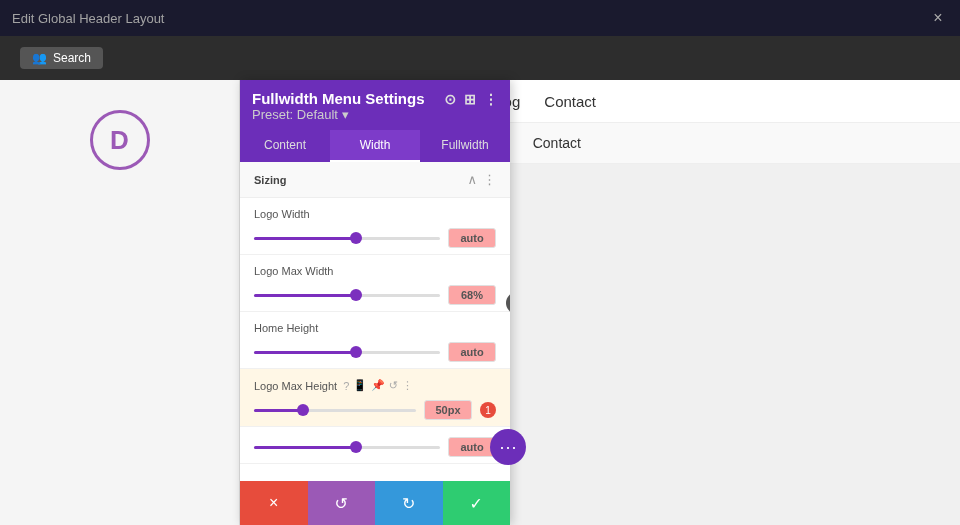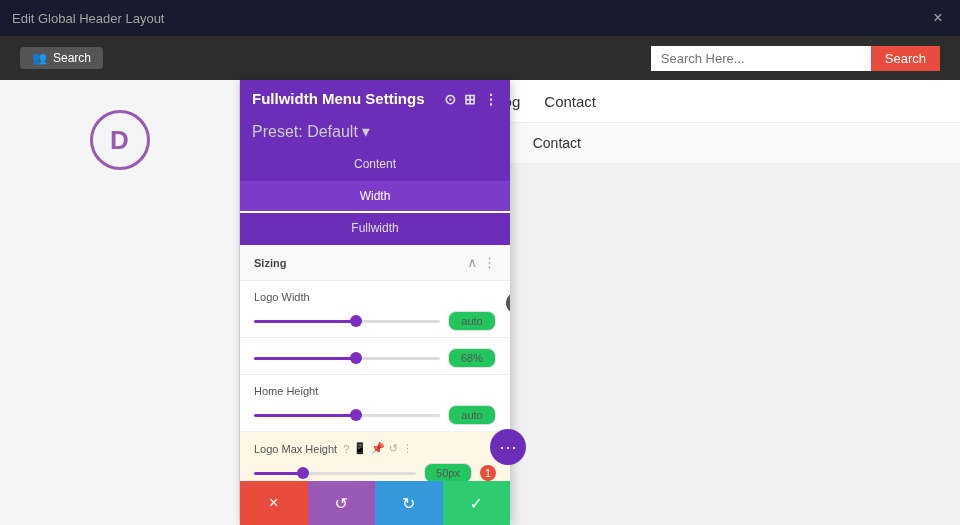--- a/index.html
+++ b/index.html
@@ -137,36 +137,35 @@
       overflow: hidden;
     }
     .panel-header {
       background: #6c2eb9;
       padding: 10px 12px 8px;
       color: #fff;
     }
     .panel-title {
       font-size: 15px;
       font-weight: 600;
-      margin-bottom: 15px;
+      margin-bottom: 0;
       display: flex;
       align-items: center;
       justify-content: space-between;
     }
     .panel-title-icons { display: flex; gap: 8px; align-items: center; }
     .panel-icon { color: #ddd; font-size: 14px; cursor: pointer; }
     .panel-preset {
-      font-size: 16px;
+      font-size: 13px;
       color: #ccc;
       display: flex; align-items: center; gap: 4px;
     }
     .panel-tabs {
       display: flex;
       background: #6c2eb9;
-      flex-direction: column;
     }
     .panel-tab {
       flex: 1;
       padding: 8px;
       text-align: center;
       font-size: 12px;
       color: #ddd;
       cursor: pointer;
       border-bottom: 2px solid transparent;
     }
@@ -240,27 +239,28 @@
     .slider-thumb {
       width: 12px; height: 12px;
       border-radius: 50%;
       background: #7b2fbe;
       position: absolute;
       top: -4.5px;
       transform: translateX(-50%);
     }
     .slider-value {
       min-width: 48px;
-      background: #22c55e;
+      background: #fca5a5;
       border: 1px solid #e0e0e0;
-      border-radius: 8px;
+      border-radius: 3px;
       padding: 3px 6px;
       font-size: 11px;
       color: #555;
       text-align: center;
+      font-weight: bold;
     }
 
     
     .panel-footer {
       display: flex;
       height: 44px;
     }
     .footer-btn {
       flex: 1;
       border: none;
@@ -310,24 +310,20 @@
 <div class="top-bar">
   <span class="top-bar-title">Edit Global Header Layout</span>
   <span class="top-bar-close">×</span>
 </div>
 
 <div class="header-bar">
   <button class="parents-btn">
     <span>👥</span>
     <span>Search</span>
   </button>
-  <div class="search-area">
-    <input class="search-input" placeholder="Search Here..." style="">
-    <button class="search-btn">Search</button>
-  </div>
 </div>
 
 <div class="main-area">
 
   <div class="left-panel">
     <div class="logo-circle">
       <span>D</span>
     </div>
   </div>
 
@@ -369,20 +365,23 @@
         <div class="slider-row">
           <div class="slider-track">
             <div class="slider-fill" style="width:55%"></div>
             <div class="slider-thumb" style="left:55%"></div>
           </div>
           <div class="slider-value">auto</div>
         </div>
       </div>
 
       <div class="setting-group">
+        <div class="setting-label">
+          <span>Logo Max Width</span>
+        </div>
         <div class="slider-row">
           <div class="slider-track">
             <div class="slider-fill" style="width:55%"></div>
             <div class="slider-thumb" style="left:55%"></div>
           </div>
           <div class="slider-value">68%</div>
         </div>
       </div>
 
       <div class="setting-group">

